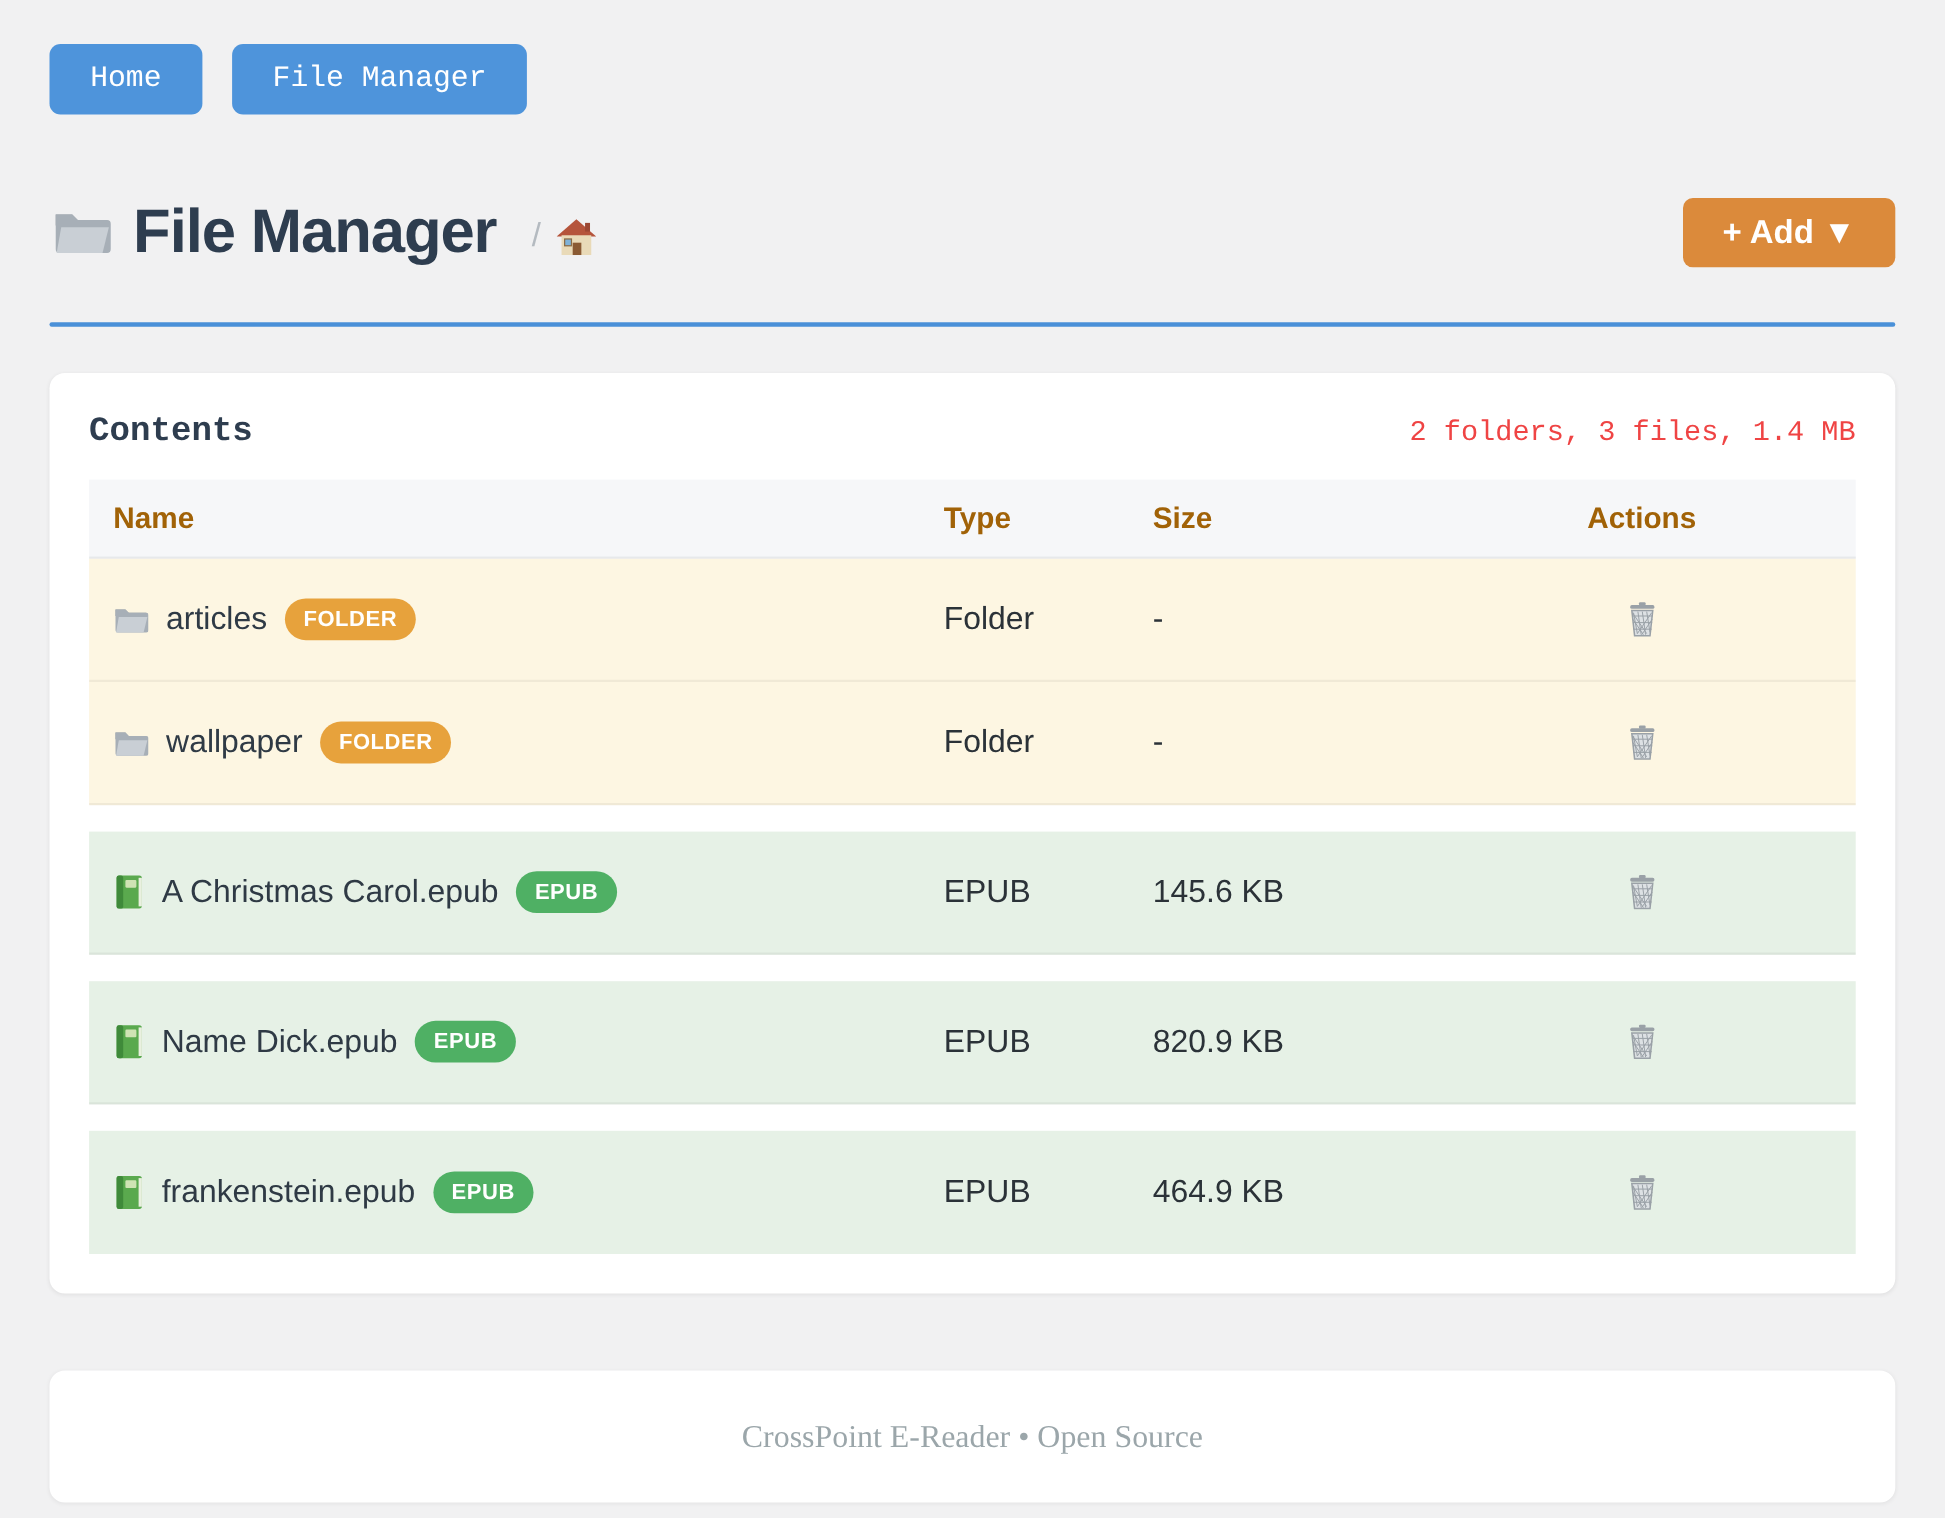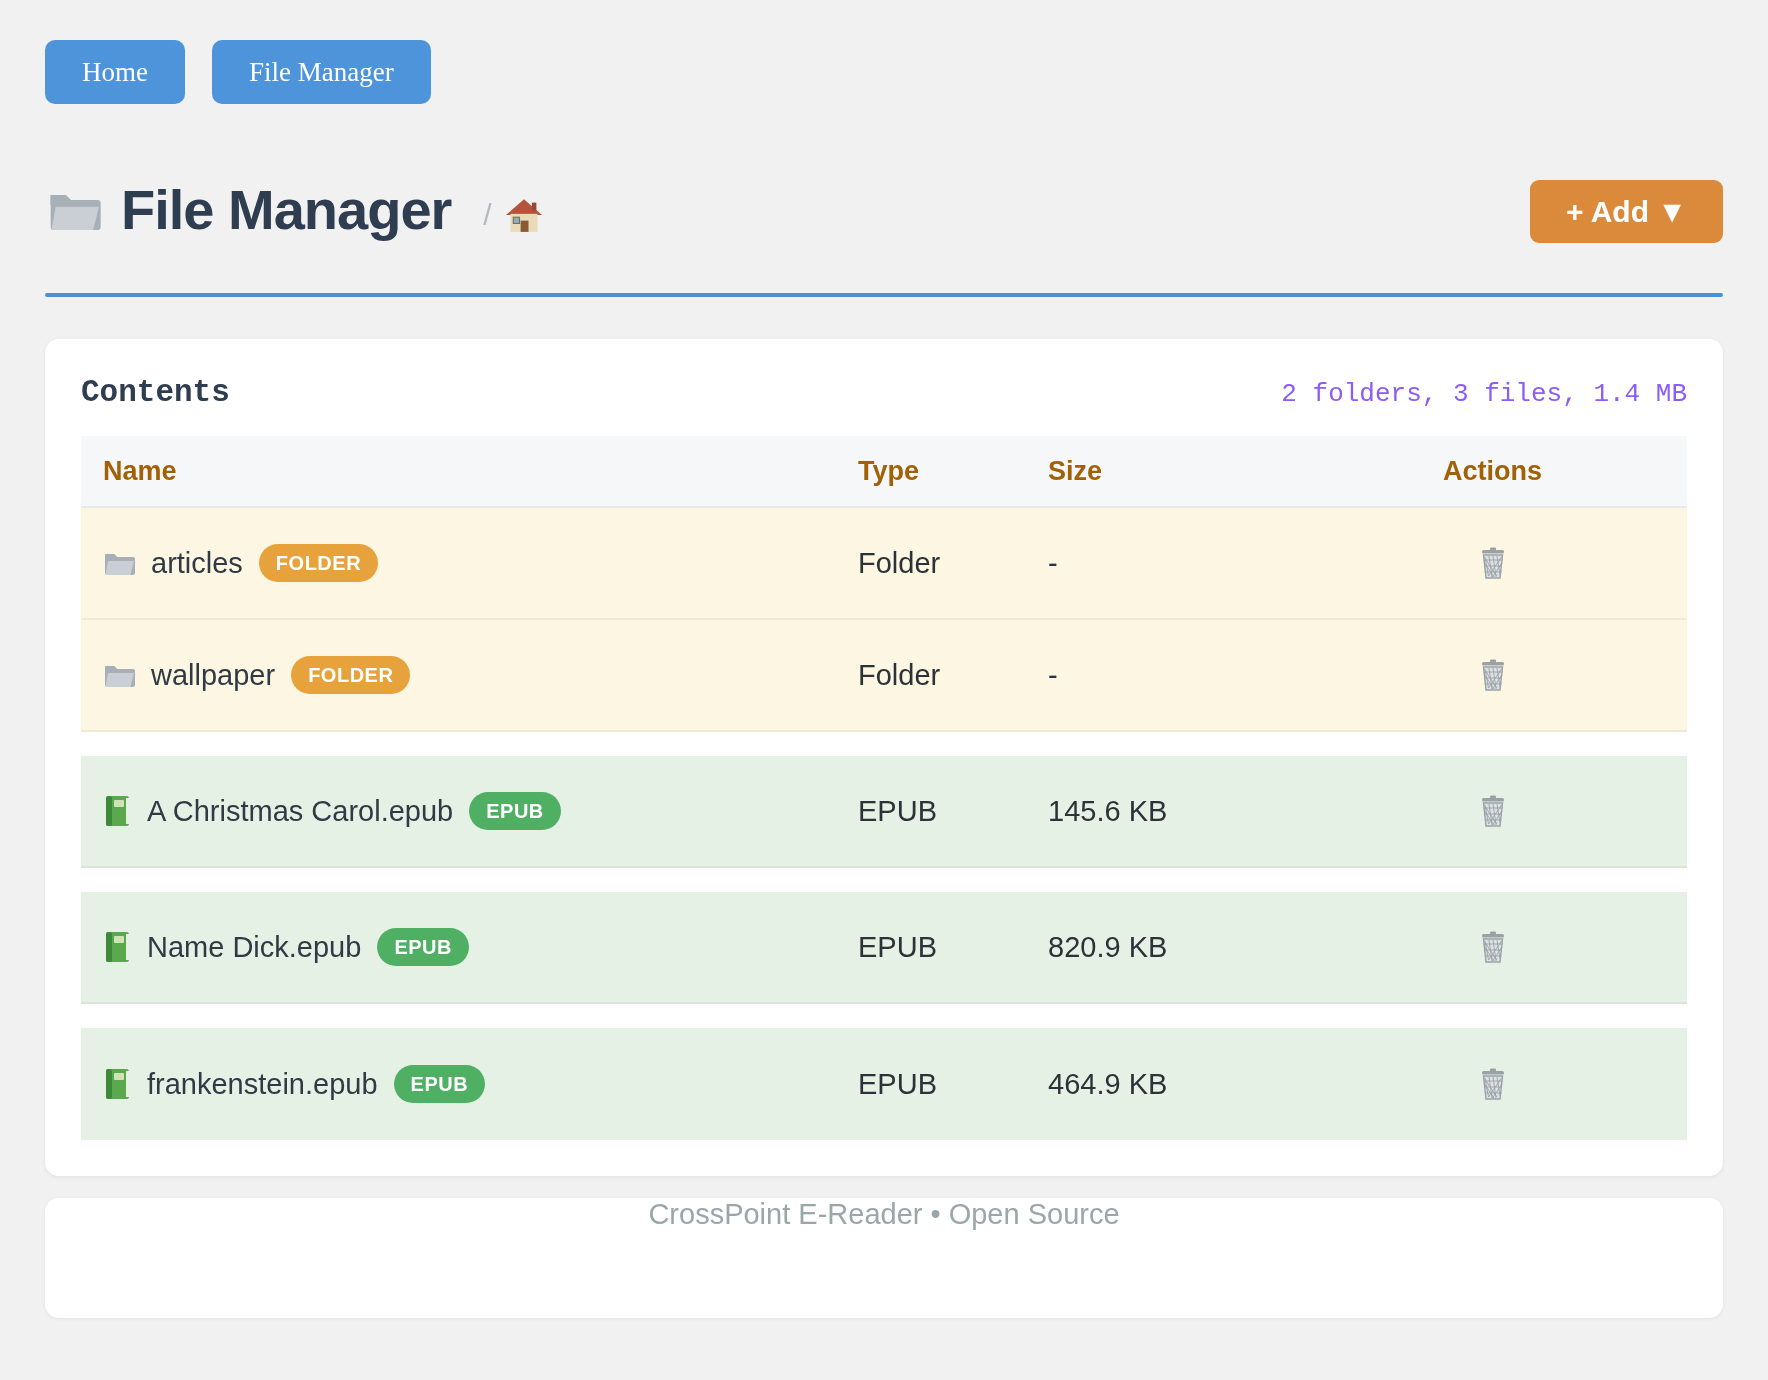--- a/index.html
+++ b/index.html
@@ -5,21 +5,21 @@
   * { margin:0; padding:0; box-sizing:border-box; }
   html,body { background:#f1f1f2; }
   body { font-family:"Liberation Sans","DejaVu Sans",sans-serif; }
   .page { position:relative; width:1768px; height:1380px; background:#f1f1f2; overflow:hidden; }
   .inner { padding:40px 45px 0 45px; }
 
   
   .nav-row { display:flex; gap:27px; }
   .btn-blue {
     background:#4e94db; color:#ffffff; border:none; cursor:pointer;
-    font-family:Liberation Serif, serif; font-size:27px; line-height:1;
+    font-family:Liberation Mono, monospace; font-size:27px; line-height:1;
     padding:0 37px; height:64px; border-radius:10px;
     display:inline-flex; align-items:center; justify-content:center;
   }
 
   
   .title-row { margin-top:72px; display:flex; align-items:center; }
   .title-folder-icon { width:58px; height:50px; margin-right:18px; flex:0 0 auto; }
   .page-title { font-size:56px; font-weight:700; color:#2e3d4f; letter-spacing:-1px; }
   .crumb-sep { font-size:30px; color:#b4bac0; margin:10px 14px 0 32px; }
   .crumb-home { width:36px; height:34px; margin-top:10px; cursor:pointer; }
@@ -32,21 +32,21 @@
   }
   .title-divider { margin-top:50px; height:4px; background:#4a90d8; border-radius:2px; }
 
   
   .card {
     background:#ffffff; border-radius:14px; margin-top:42px;
     box-shadow:0 1px 4px rgba(0,0,0,0.07); padding:36px;
   }
   .card-head { display:flex; align-items:baseline;font-family:Liberation Mono, monospace; }
   .contents-heading { font-size:31px; font-weight:700; color:#2e3d4f; }
-  .contents-summary { flex:1; text-align:right; font-size:26px; color:#8b5cf6; }
+  .contents-summary { flex:1; text-align:right; font-size:26px; color:#ef4444; }
 
   
   .table { margin-top:26px; width:100%; }
   .t-row {
     display:grid; grid-template-columns:777px 190px 250px 1fr;
     align-items:center;
   }
   .t-header { background:#f6f7f9; height:72px; border-bottom:2px solid #e7e9eb; }
   .t-header .cell { font-size:27px; font-weight:700; color:#a16207; }
   .cell { padding:0 0 0 0; }
@@ -65,23 +65,23 @@
   }
   .badge-folder { background:#e7a23c; }
   .badge-epub { background:#4fb064; }
   .row-icon { width:32px; height:30px; flex:0 0 auto; }
   .book-icon-svg { width:28px; height:32px; }
   .trash-btn { display:inline-block; cursor:pointer; line-height:0; padding:4px; }
   .trash-icon-svg { width:28px; height:32px; }
 
   
   .footer-card {
-    background:#ffffff; border-radius:14px; margin-top:22px; height:120px;
+    background:#ffffff; border-radius:14px; margin-top:70px; height:120px;
     box-shadow:0 1px 4px rgba(0,0,0,0.06);
-    display:flex; justify-content:center;
+    display:flex; align-items:center; justify-content:center;font-family:Liberation Serif, serif;
   }
   .footer-text { font-size:29px; color:#9ba6aa; }
 </style>
 </head>
 <body>
 
 <svg width="0" height="0" style="position:absolute">
   <defs>
     <g id="def-folder">
       <path d="M2 6h9l3 3h16v3H2z" fill="#8f979f"></path>

